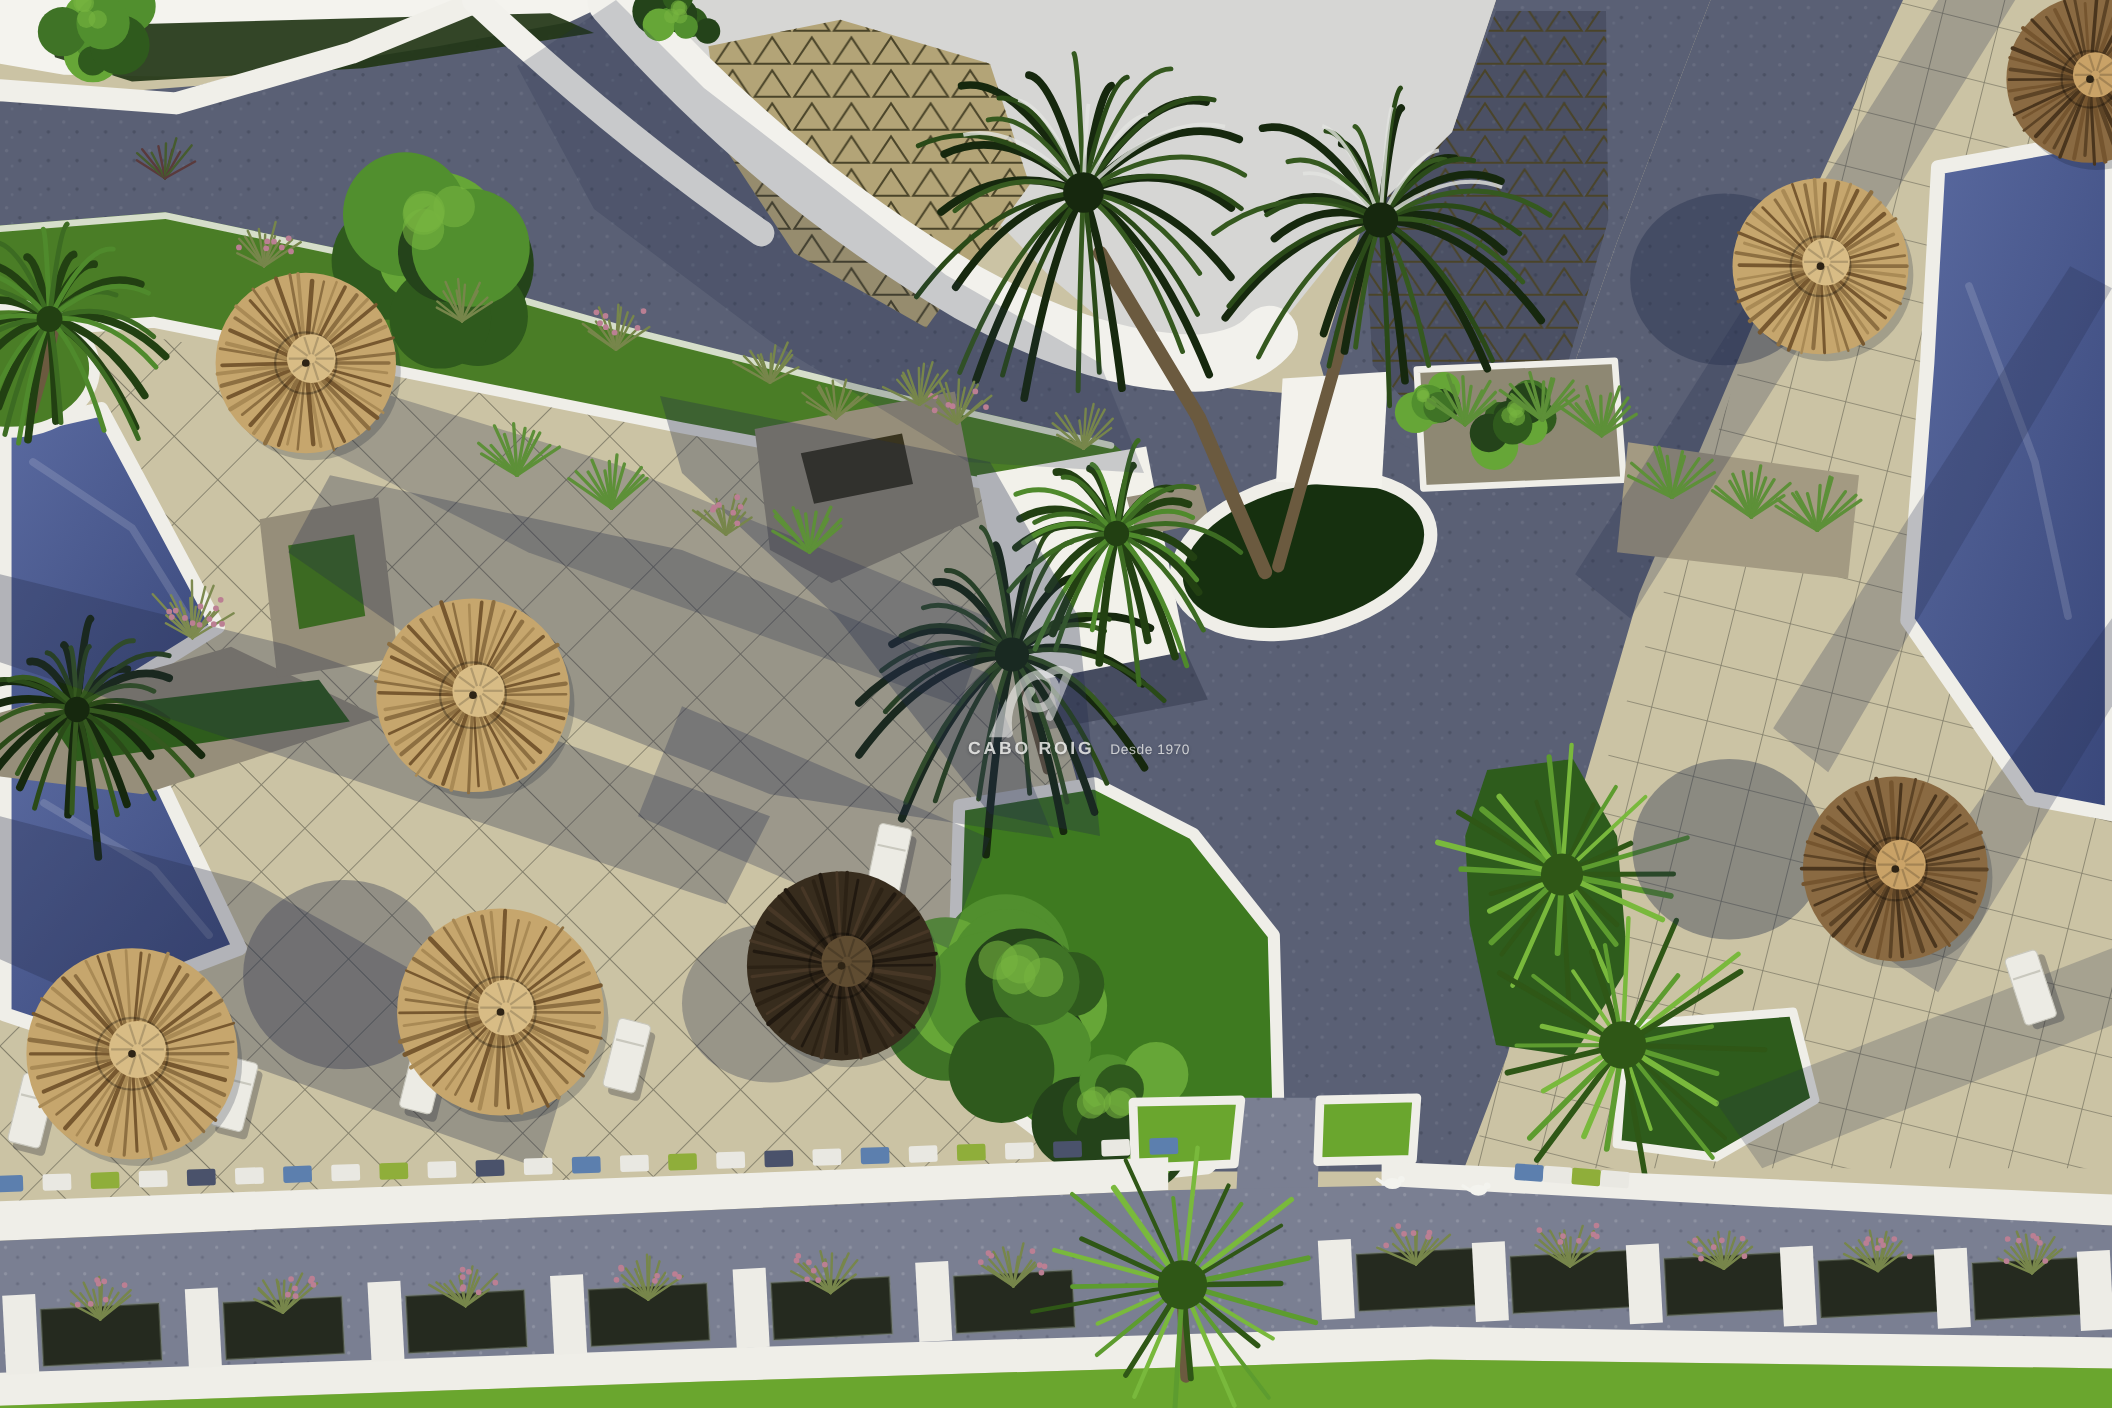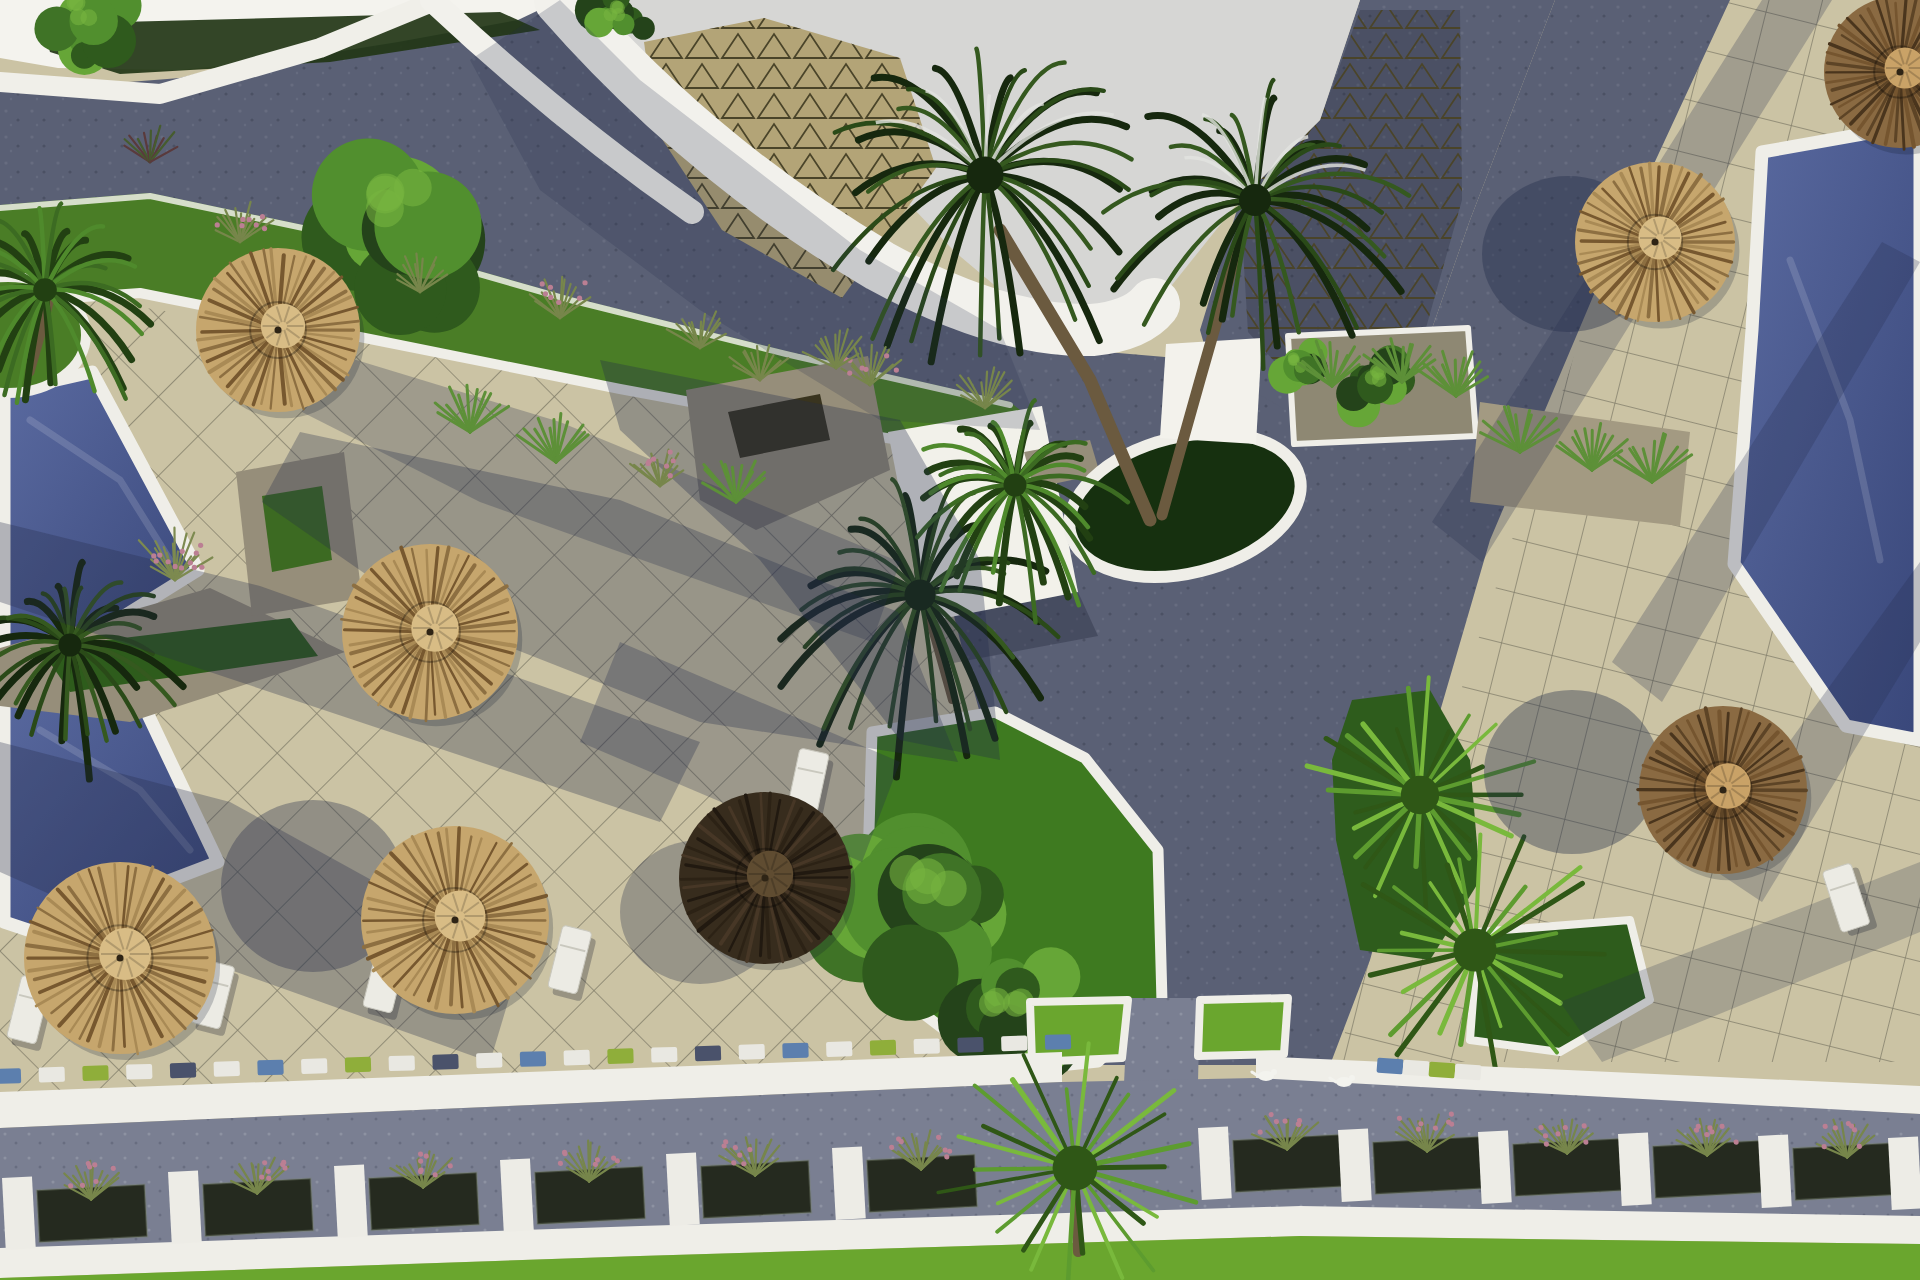--- a/index.html
+++ b/index.html
@@ -1715,13 +1715,24 @@
         <circle cx="1274" cy="1072" r="3" fill="#f3f3ee"></circle>
         <line x1="1258" y1="1076" x2="1252" y2="1072" stroke="#f3f3ee" stroke-width="3" stroke-linecap="round"></line>
       </g>
       <g>
         <ellipse cx="1344" cy="1082" rx="8" ry="5" fill="#f3f3ee"></ellipse>
         <circle cx="1352" cy="1078" r="3" fill="#f3f3ee"></circle>
         <line x1="1336" y1="1082" x2="1330" y2="1078" stroke="#f3f3ee" stroke-width="3" stroke-linecap="round"></line>
       </g>
     </svg>
 
+  <div class="watermark">
+    <svg class="wm-logo" viewBox="0 0 100 82">
+      <path d="M10,80 L27,42 L29,80 Z" fill="#fafaf8"></path>
+      <path d="M29,76 C 23,44 48,12 66,20 C 81,27 77,47 61,51 C 49,53 43,43 51,35" fill="none" stroke="#fafaf8" stroke-width="9" stroke-linecap="round"></path>
+      <path d="M66,20 C 72,14 80,12 88,16 L70,60" fill="none" stroke="#fafaf8" stroke-width="8" stroke-linecap="round" opacity="0.9"></path>
+    </svg>
+    <div class="wm-text">
+      <span class="wm-brand">CABO ROIG</span>
+      <span class="wm-tag">Desde 1970</span>
+    </div>
+  </div>
 </div>
 
 </body></html>

